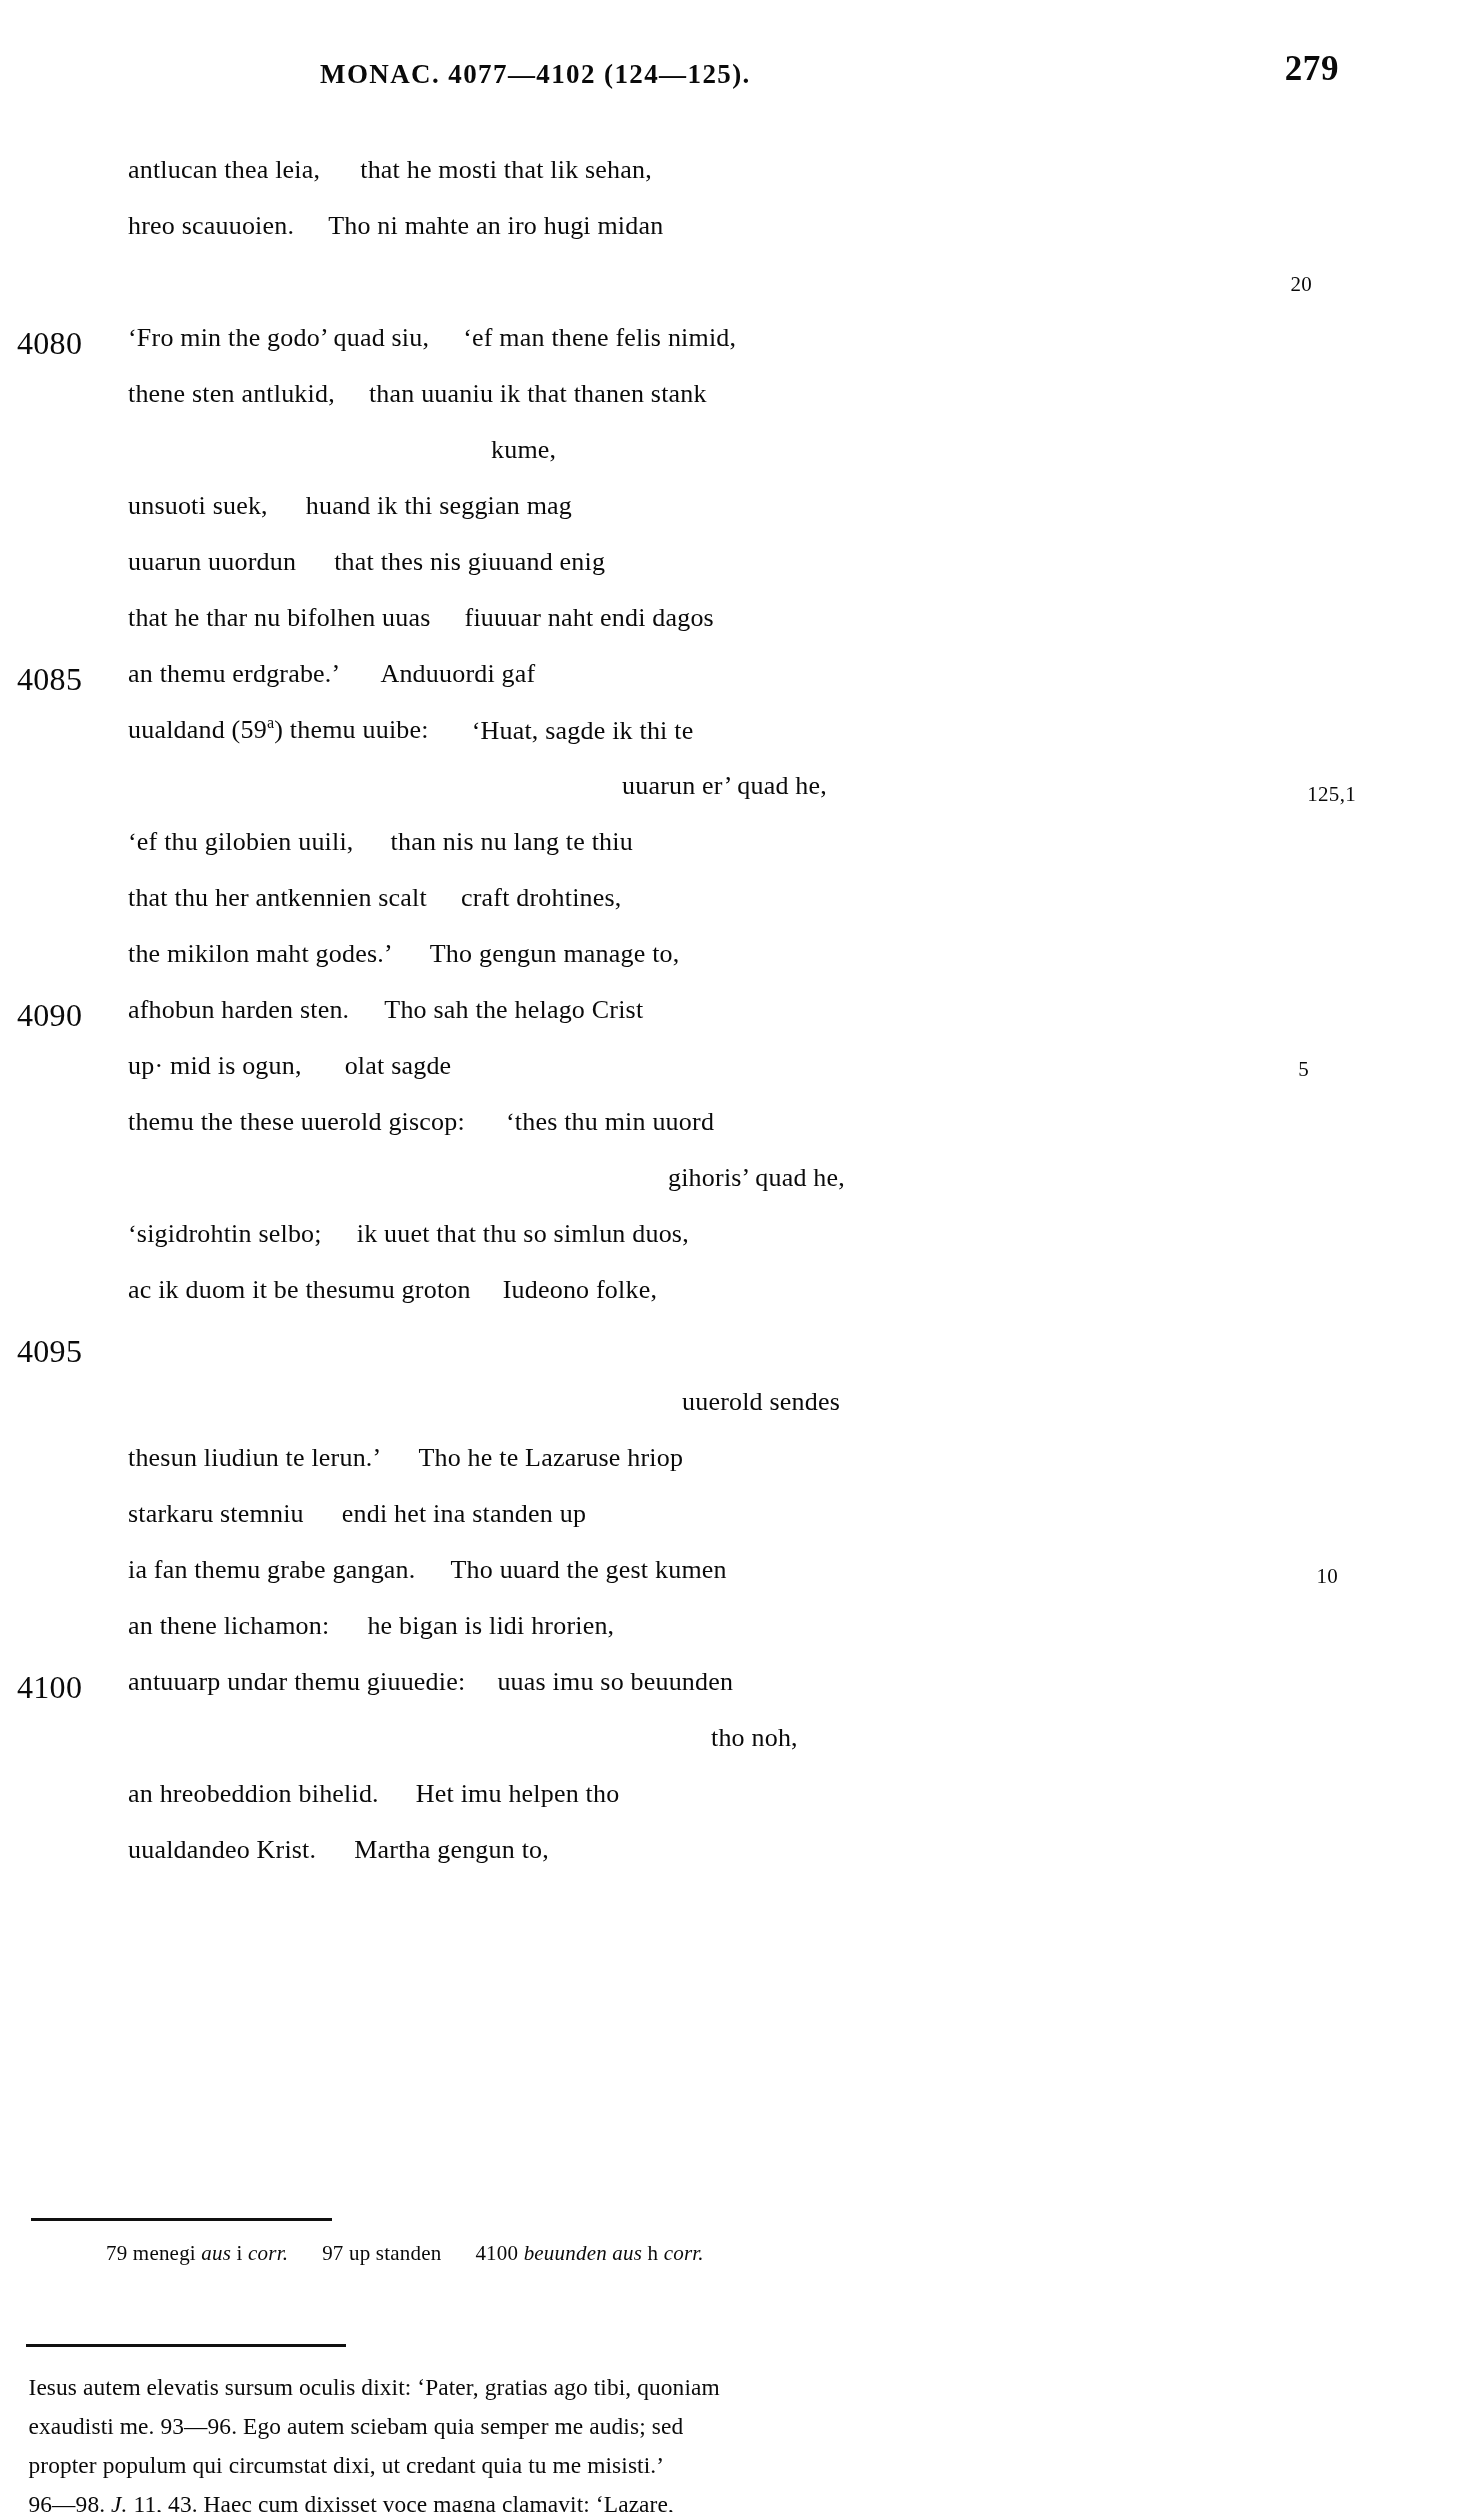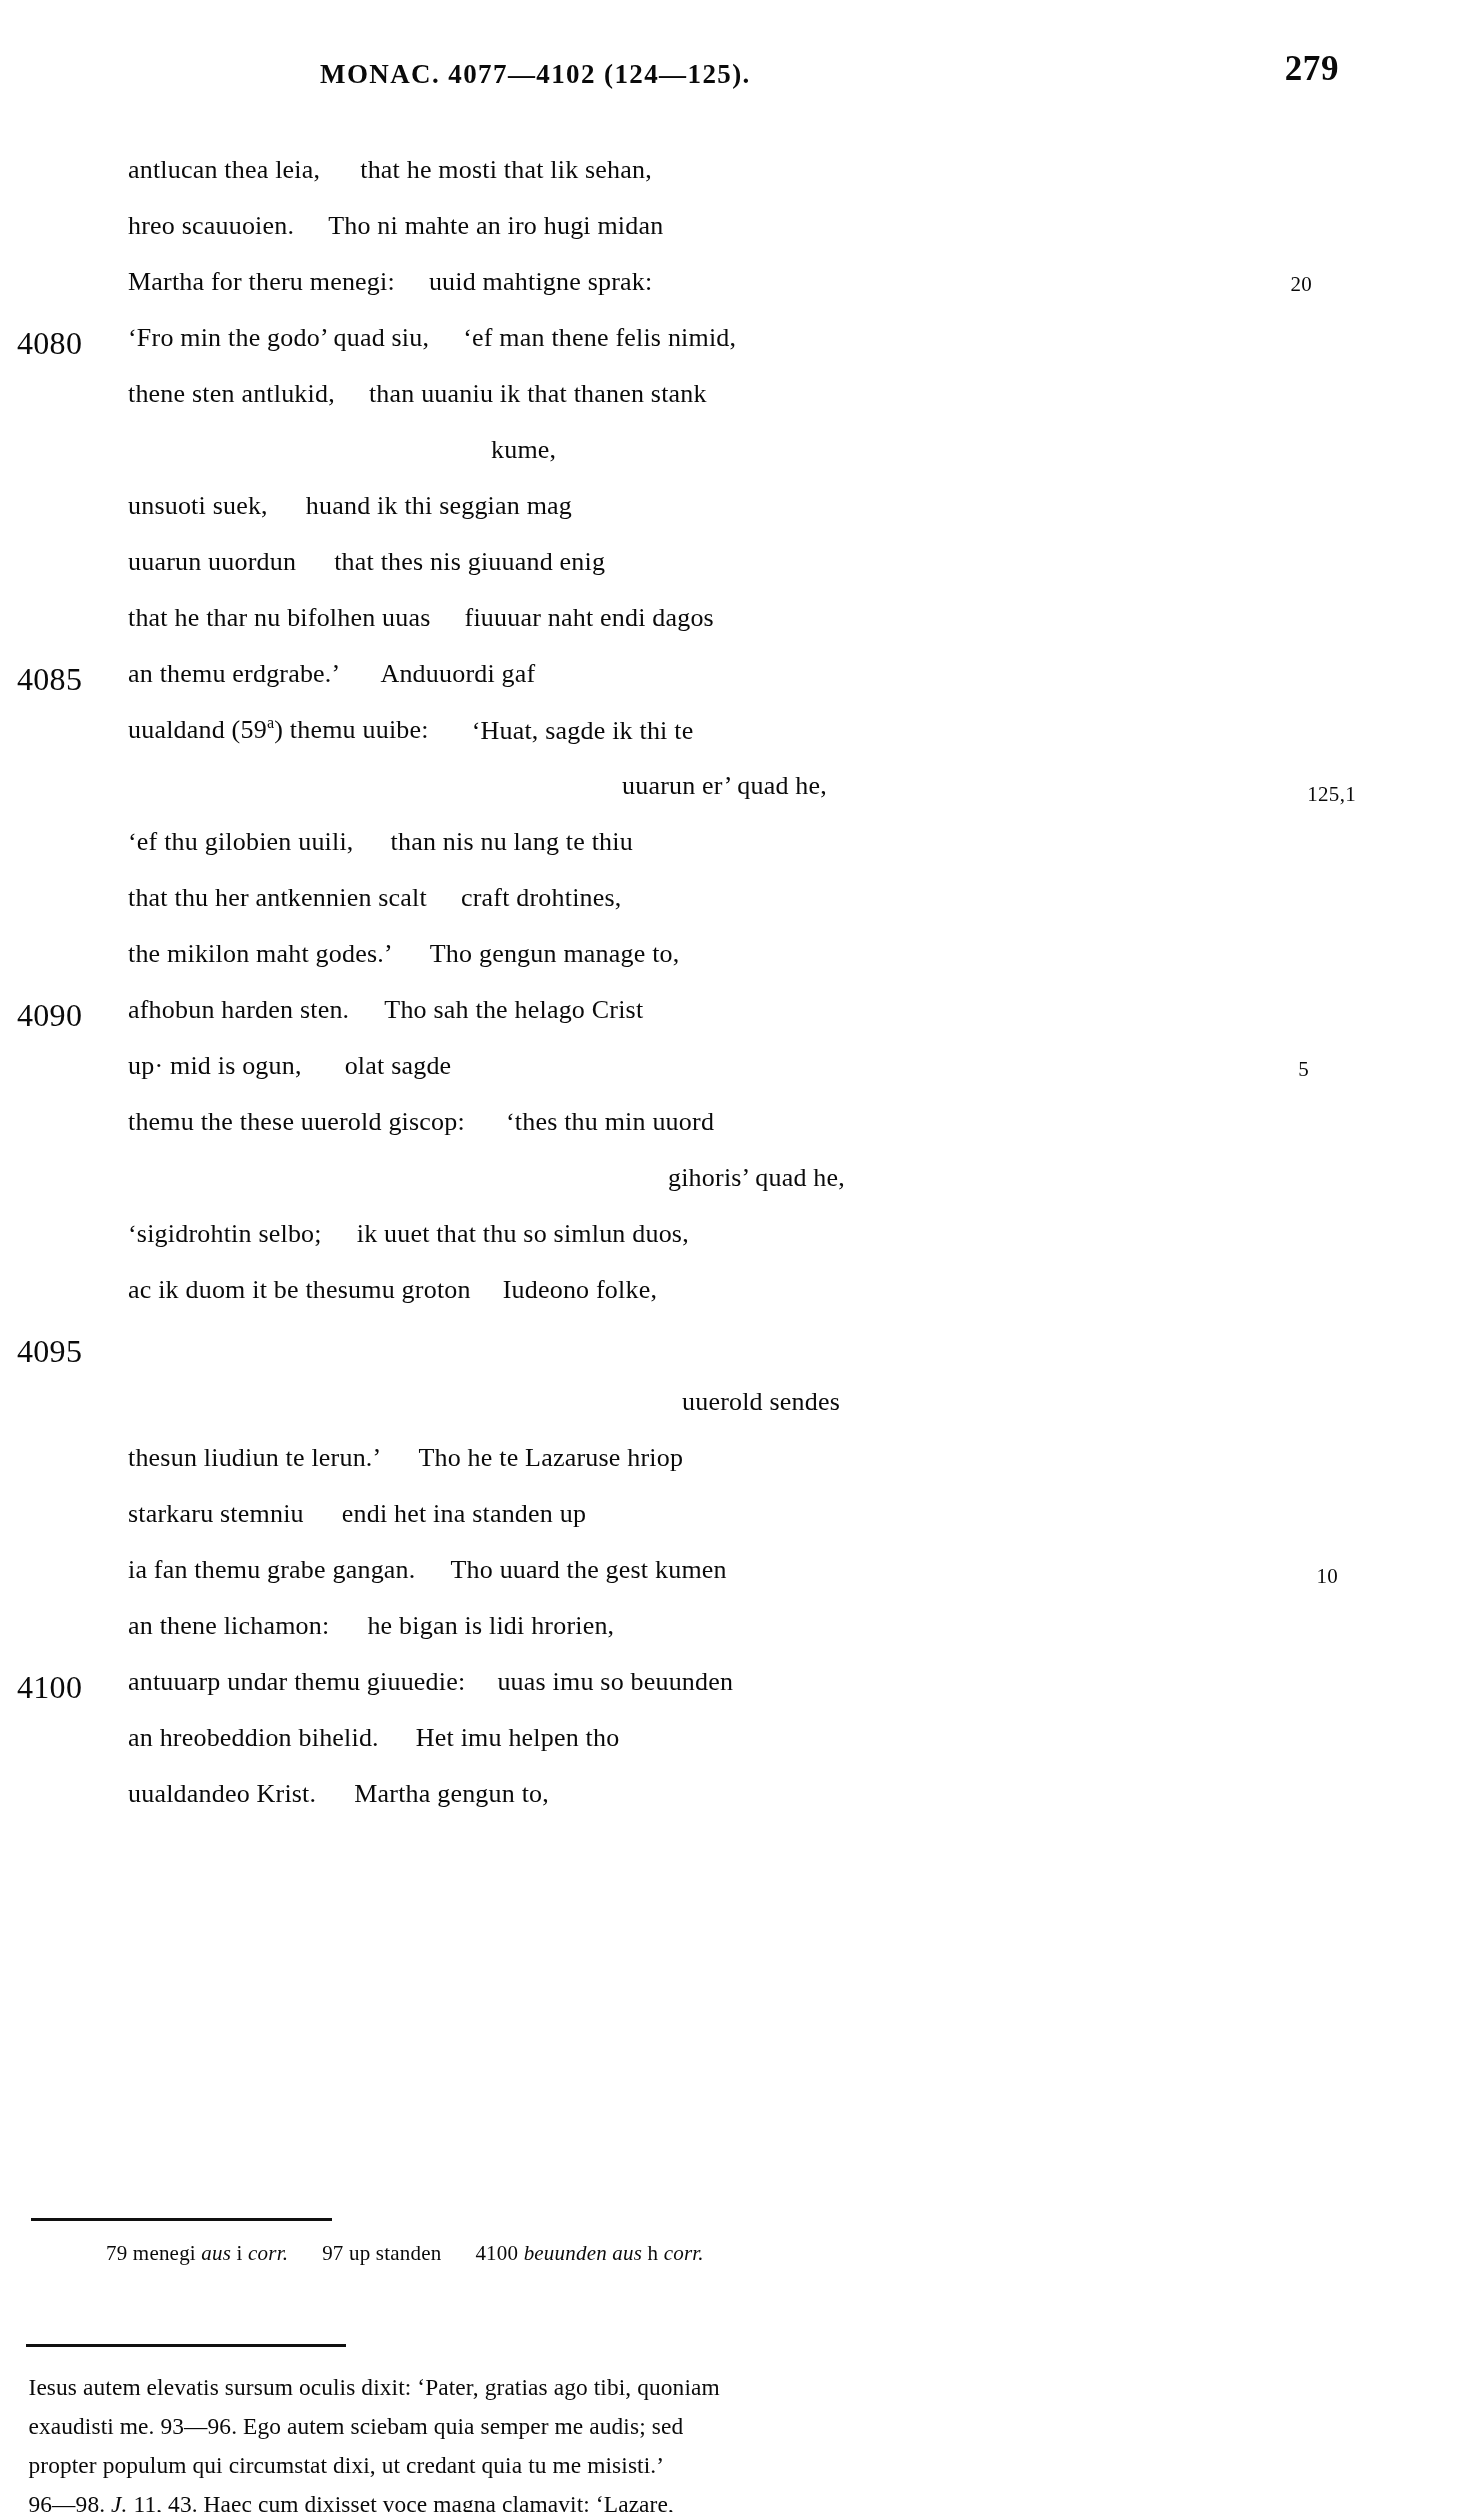--- a/index.html
+++ b/index.html
@@ -113,21 +113,21 @@
 <div class="page">
 
   <div class="header">
     <div class="header-title">MONAC. 4077—4102 (124—125).</div>
     <div class="header-pageno">279</div>
   </div>
 
   <div class="verse" id="verse-body">
       <div class="vline"><span class="vtext"><span>antlucan thea leia,</span><span style="display: inline-block; width: 40px;"></span><span>that he mosti that lik sehan,</span></span></div>
       <div class="vline"><span class="vtext"><span>hreo scauuoien.</span><span style="display: inline-block; width: 34px;"></span><span>Tho ni mahte an iro hugi midan</span></span></div>
-      <div class="vline"><span class="vtext"><span>Martha for theru menegi:</span><span style="display: inline-block; width: 34px;"></span><span>uuid mahtigne sprak:</span></span><span class="rnum" style="right: 150px; top: 10.3px;">20</span></div>
+      <div class="vline"><span class="rnum" style="right: 150px; top: 10.3px;">20</span></div>
       <div class="vline"><span class="lnum">4080</span><span class="vtext" style="left: 128px;"><span>‘Fro min the godo’ quad siu,</span><span style="display: inline-block; width: 34px;"></span><span>‘ef man thene felis nimid,</span></span></div>
       <div class="vline"><span class="vtext"><span>thene sten antlukid,</span><span style="display: inline-block; width: 34px;"></span><span>than uuaniu ik that thanen stank</span></span></div>
       <div class="vline"><span class="vtext" style="left: 491px;"><span>kume,</span></span></div>
       <div class="vline"><span class="vtext"><span>unsuoti suek,</span><span style="display: inline-block; width: 38px;"></span><span>huand ik thi seggian mag</span></span></div>
       <div class="vline"><span class="vtext"><span>uuarun uuordun</span><span style="display: inline-block; width: 38px;"></span><span>that thes nis giuuand enig</span></span></div>
       <div class="vline"><span class="vtext"><span>that he thar nu bifolhen uuas</span><span style="display: inline-block; width: 34px;"></span><span>fiuuuar naht endi dagos</span></span></div>
       <div class="vline"><span class="lnum">4085</span><span class="vtext" style="left: 128px;"><span>an themu erdgrabe.’</span><span style="display: inline-block; width: 40px;"></span><span>Anduuordi gaf</span></span></div>
       <div class="vline"><span class="vtext"><span>uualdand (59<span class="sup">a</span>) themu uuibe:</span><span style="display: inline-block; width: 43px;"></span><span>‘Huat, sagde ik thi te</span></span></div>
       <div class="vline"><span class="vtext" style="left: 622px;"><span>uuarun er’ quad he,</span></span><span class="rnum" style="right: 106px; top: 16px;">125,1</span></div>
       <div class="vline"><span class="vtext"><span>‘ef thu gilobien uuili,</span><span style="display: inline-block; width: 37px;"></span><span>than nis nu lang te thiu</span></span></div>
@@ -139,20 +139,21 @@
       <div class="vline"><span class="vtext" style="left: 668px;"><span>gihoris’ quad he,</span></span></div>
       <div class="vline"><span class="vtext"><span>‘sigidrohtin selbo;</span><span style="display: inline-block; width: 35px;"></span><span>ik uuet that thu so simlun duos,</span></span></div>
       <div class="vline"><span class="vtext"><span>ac ik duom it be thesumu groton</span><span style="display: inline-block; width: 32px;"></span><span>Iudeono folke,</span></span></div>
       <div class="vline"><span class="lnum">4095</span></div>
       <div class="vline"><span class="vtext" style="left: 682px;"><span>uuerold sendes</span></span></div>
       <div class="vline"><span class="vtext"><span>thesun liudiun te lerun.’</span><span style="display: inline-block; width: 37px;"></span><span>Tho he te Lazaruse hriop</span></span></div>
       <div class="vline"><span class="vtext"><span>starkaru stemniu</span><span style="display: inline-block; width: 38px;"></span><span>endi het ina standen up</span></span></div>
       <div class="vline"><span class="vtext"><span>ia fan themu grabe gangan.</span><span style="display: inline-block; width: 35px;"></span><span>Tho uuard the gest kumen</span></span><span class="rnum" style="right: 124px; top: 13.7px;">10</span></div>
       <div class="vline"><span class="vtext"><span>an thene lichamon:</span><span style="display: inline-block; width: 38px;"></span><span>he bigan is lidi hrorien,</span></span></div>
       <div class="vline"><span class="lnum">4100</span><span class="vtext" style="left: 128px;"><span>antuuarp undar themu giuuedie:</span><span style="display: inline-block; width: 32px;"></span><span>uuas imu so beuunden</span></span></div>
+      <div class="vline"><span class="vtext" style="left: 711px;"><span>tho noh,</span></span></div>
       <div class="vline"><span class="vtext"><span>an hreobeddion bihelid.</span><span style="display: inline-block; width: 37px;"></span><span>Het imu helpen tho</span></span></div>
       <div class="vline"><span class="vtext"><span>uualdandeo Krist.</span><span style="display: inline-block; width: 38px;"></span><span>Martha gengun to,</span></span></div>
     </div>
 
   <div class="rule rule-1"></div>
 
   <div class="apparatus" id="apparatus"><span>79 men</span><span>e</span><span>gi </span><span class="it">aus</span><span> i </span><span class="it">corr.</span><span class="gapM"></span><span>97 up standen</span><span class="gapM"></span><span>4100 </span><span class="it">beuunden aus</span><span> h </span><span class="it">corr.</span></div>
 
   <div class="rule rule-2"></div>
 

